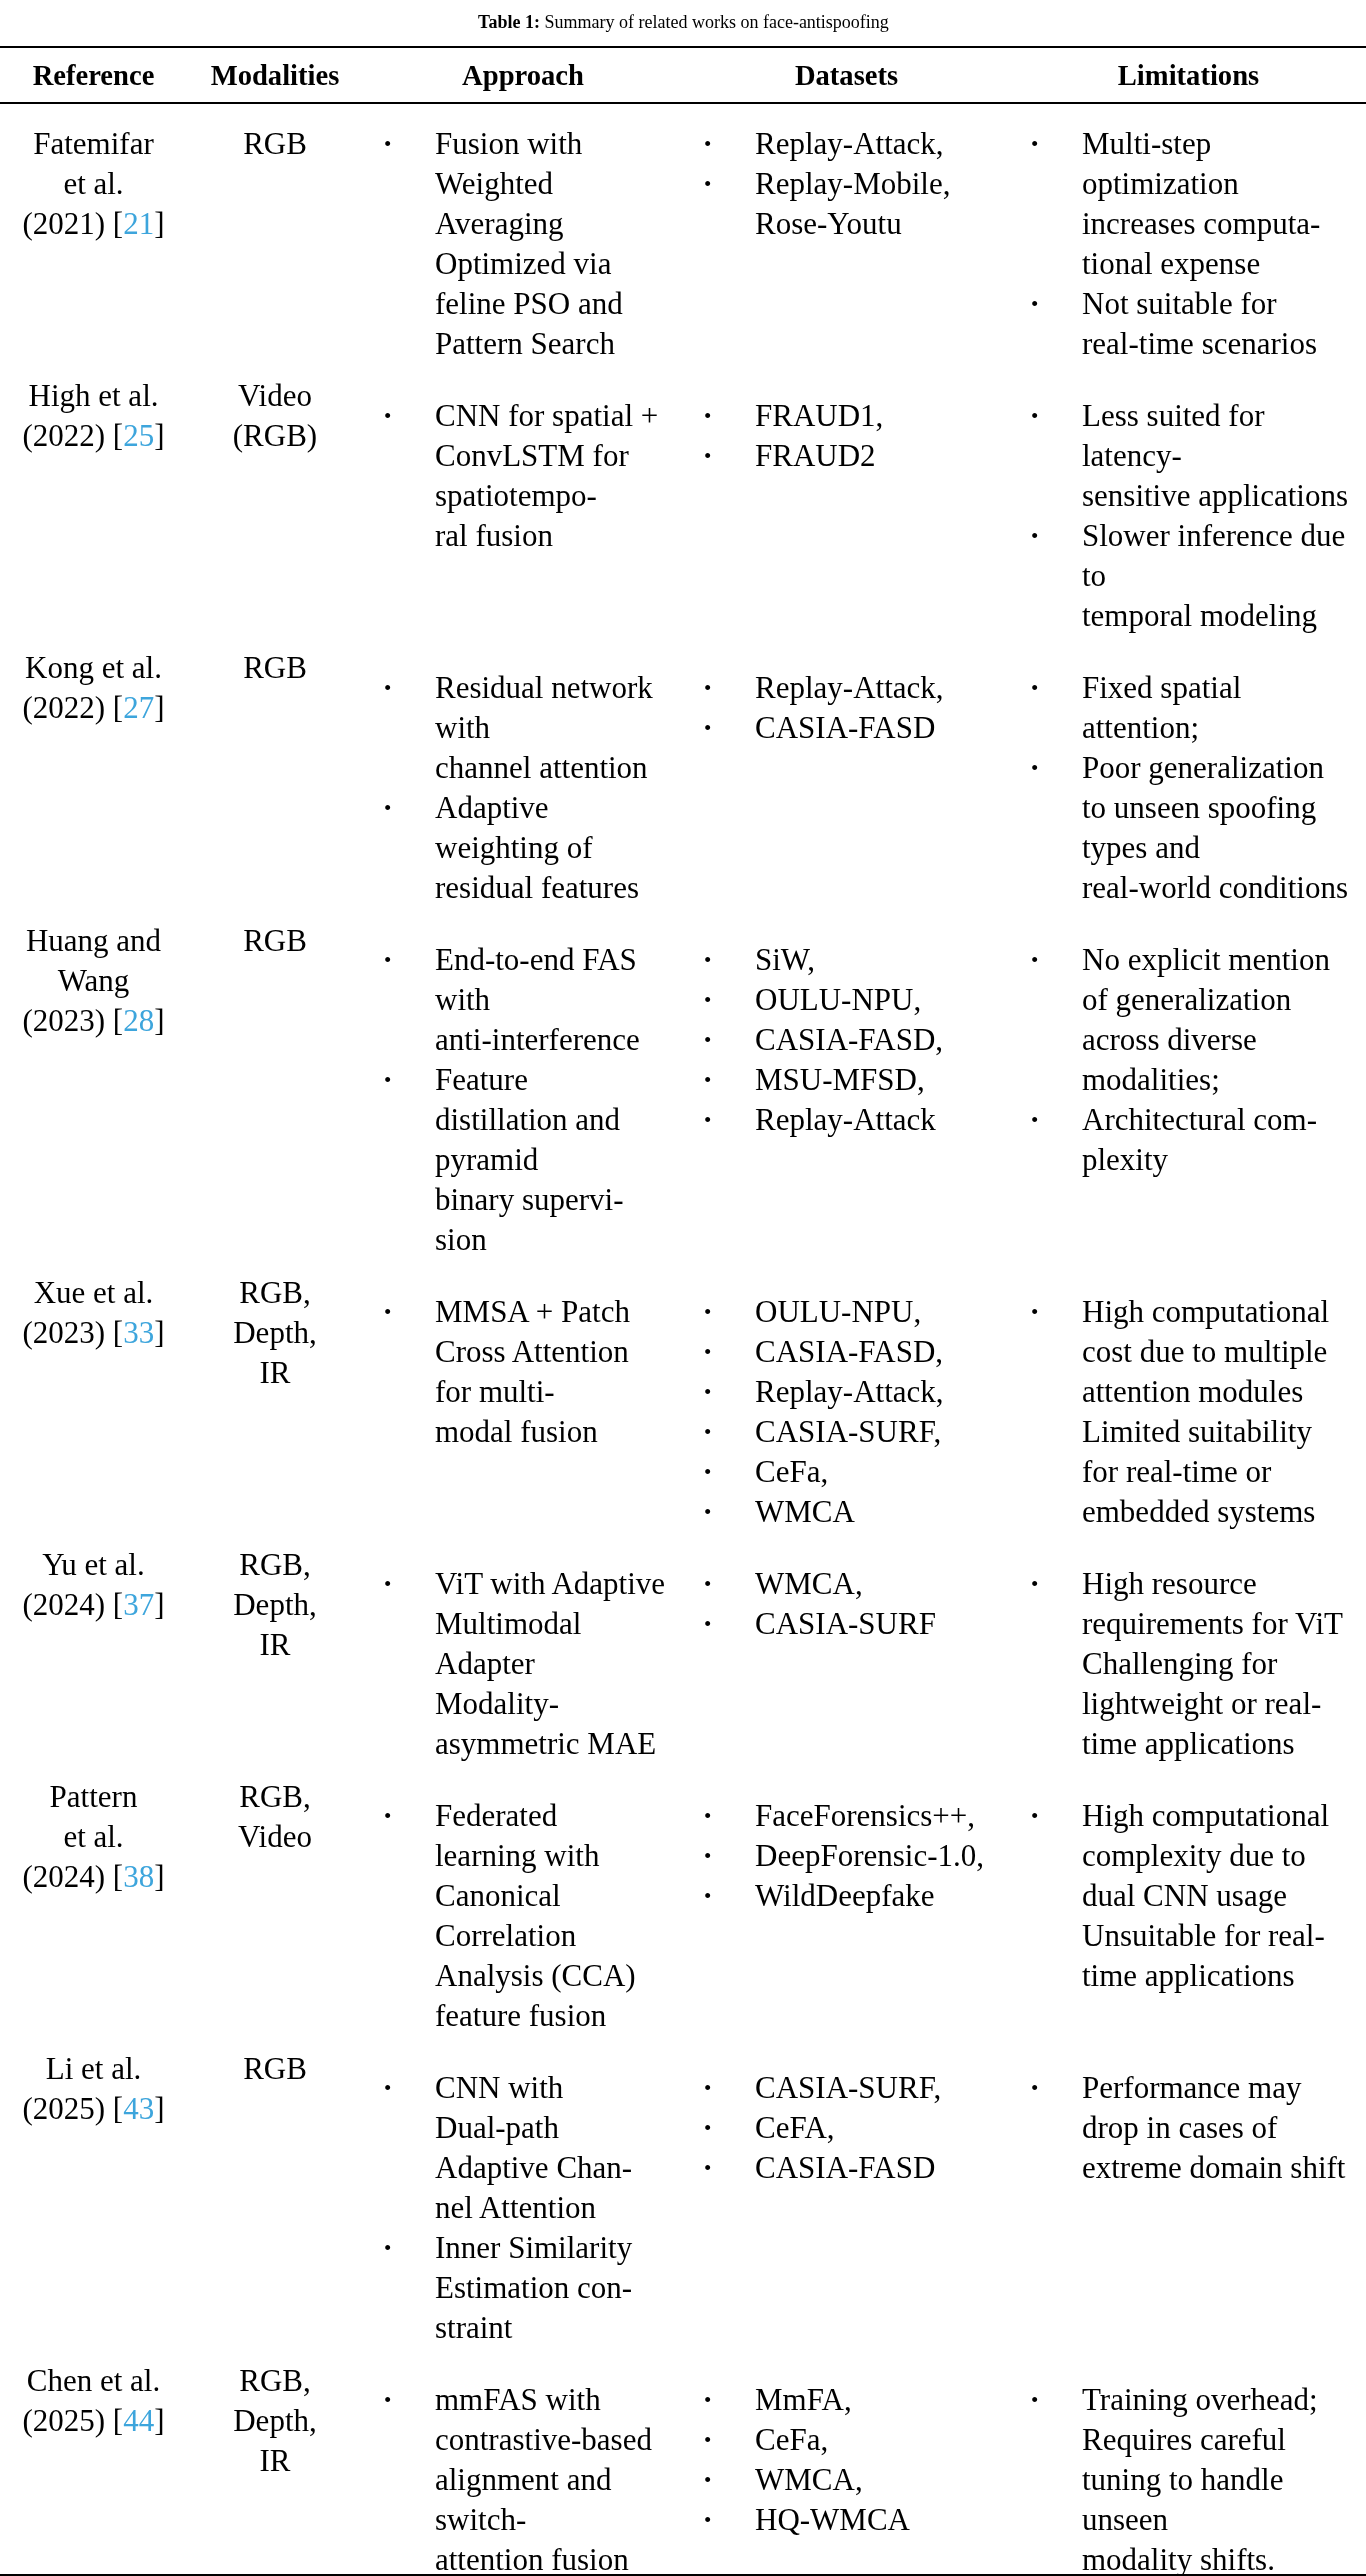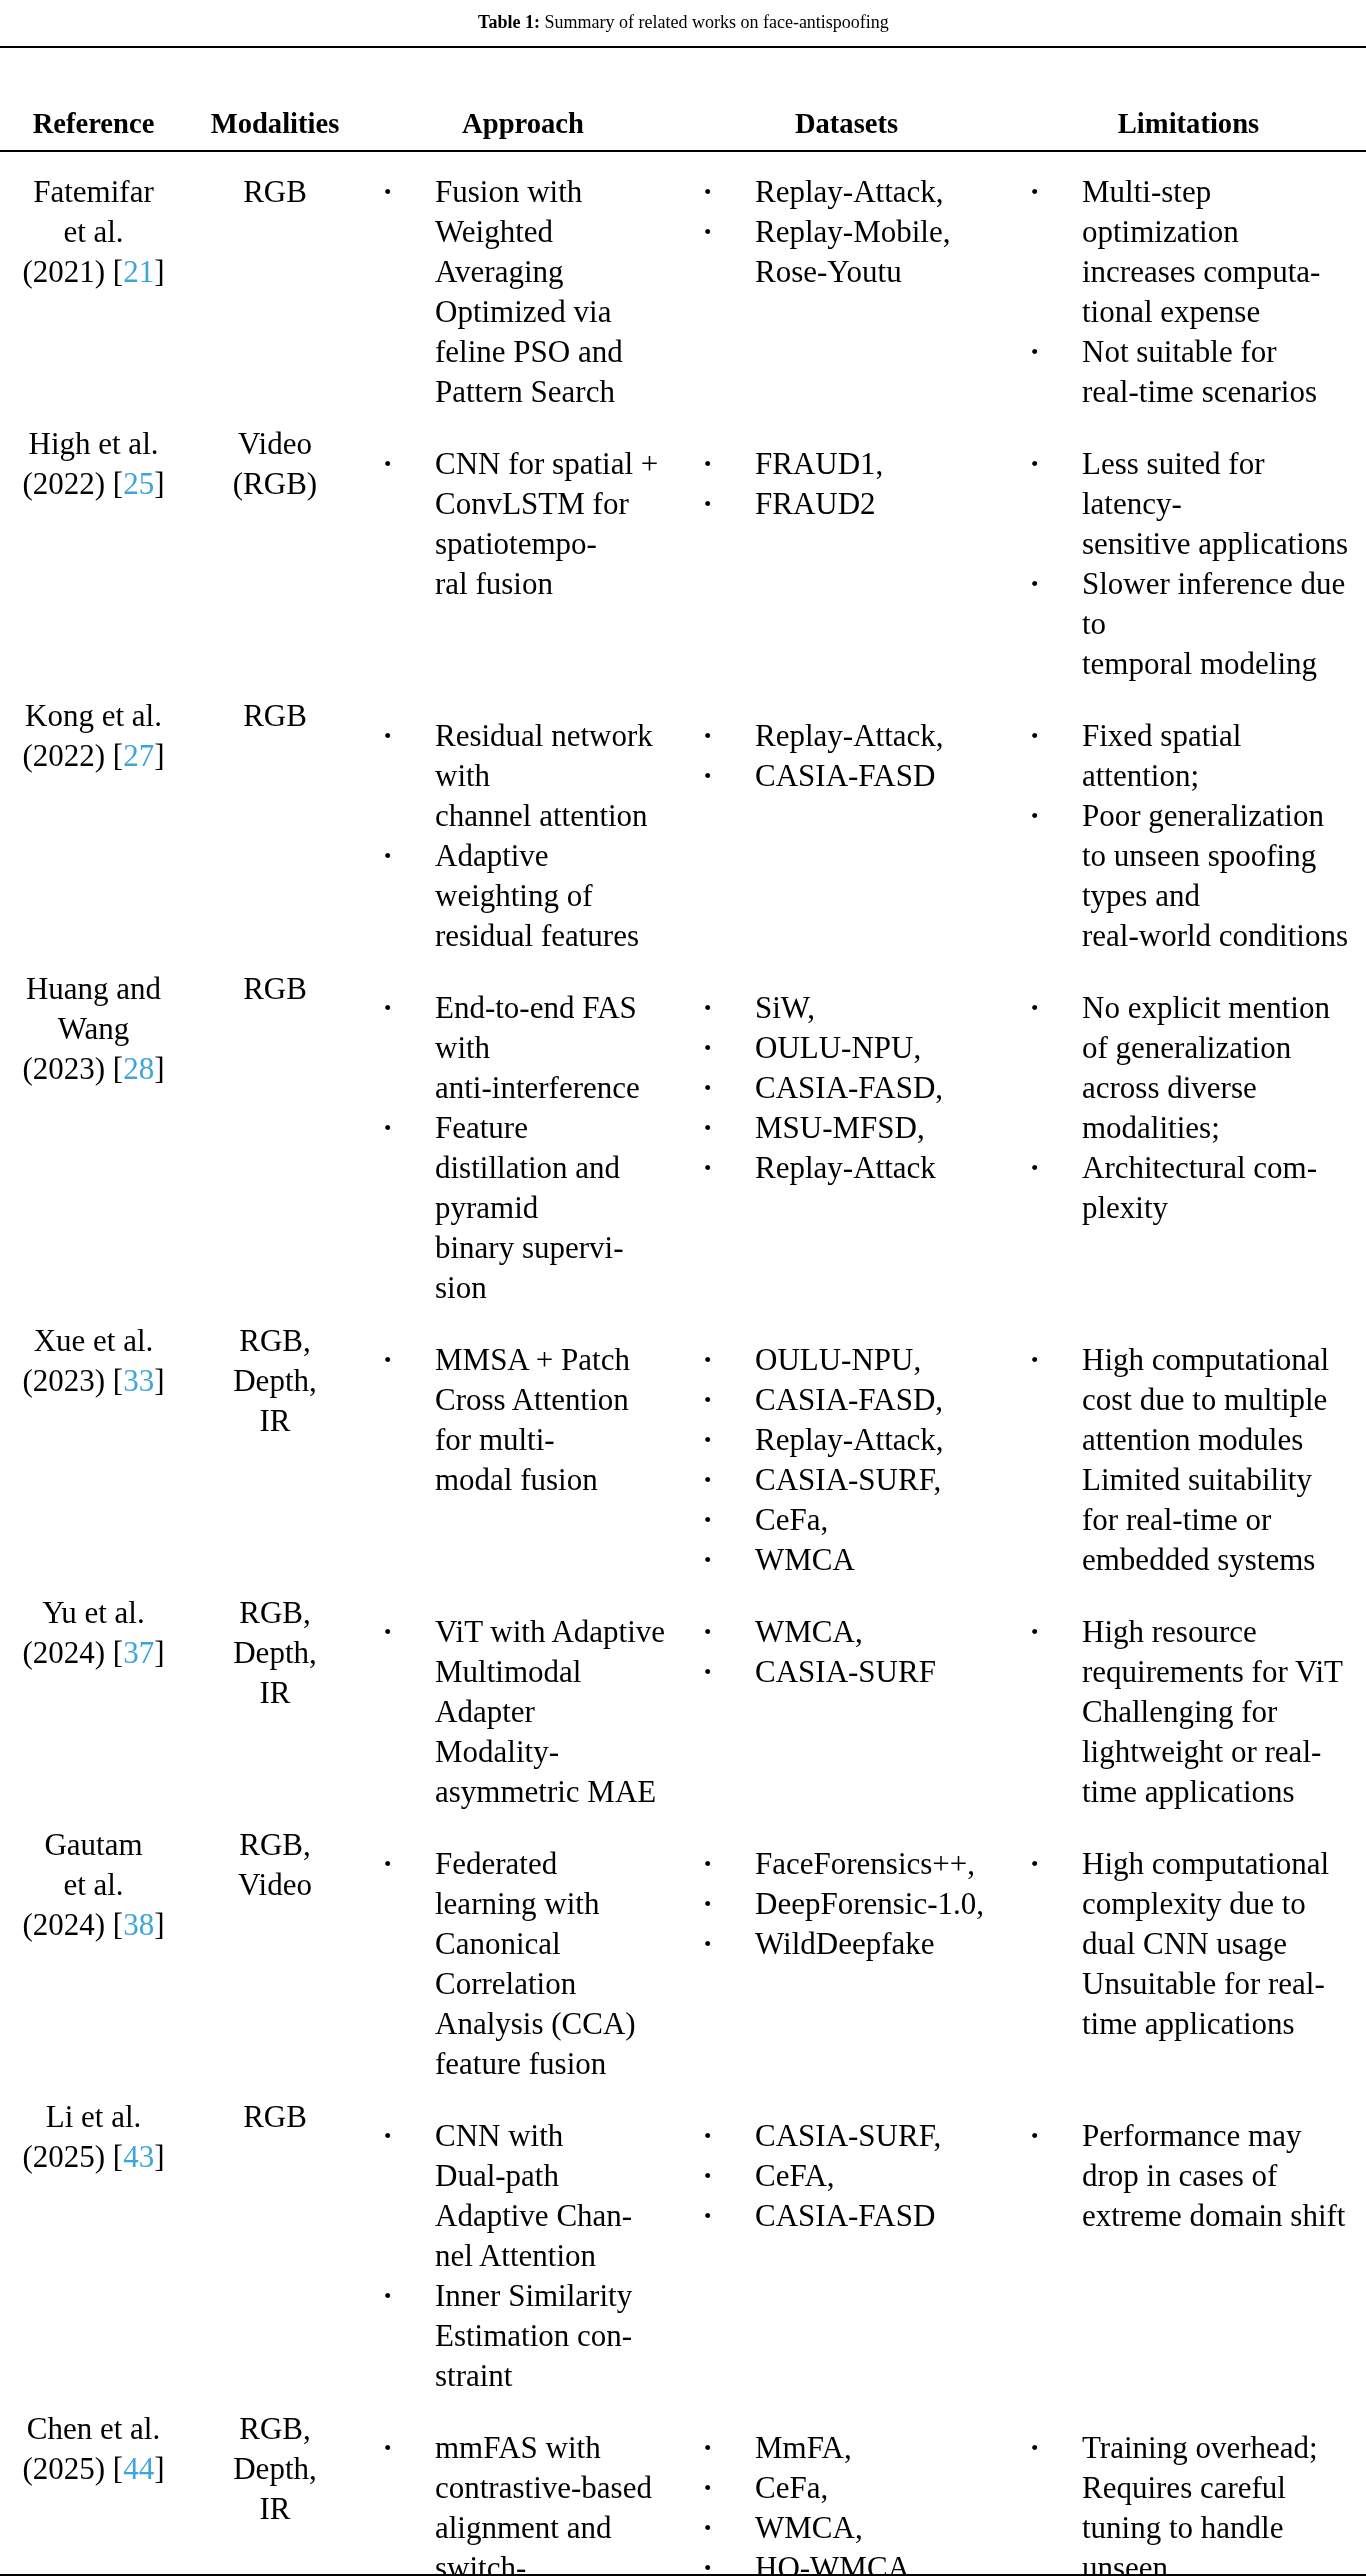--- a/index.html
+++ b/index.html
@@ -29,21 +29,21 @@
   }
   .hdr {
     display: flex;
     border-bottom: 2.1px solid #000;
     font-weight: bold;
     font-size: 28.6px;
     line-height: 38px;
     padding: 9px 0 7.7px 0;
     flex: 0 0 auto;
   }
-  .hdr > div { text-align: center; box-sizing: border-box; margin-top: 48px; }
+  .hdr > div { text-align: center; box-sizing: border-box; }
   .rows {
     flex: 1 1 auto;
     overflow: hidden;
     padding-top: 15.3px;
   }
   .bottom-rule {
     flex: 0 0 auto;
     height: 0;
     border-top: 2.8px solid #000;
   }
@@ -311,21 +311,21 @@
 requirements for ViT
 Challenging for
 lightweight or real-
 time applications</li>
           </ul>
       </div>
     </div>
 
     <div class="row">
       <div class="cell c-ref">
-        <div class="pre">Gautam
+        <div class="pre">Pattern
 et al.</div>
         <div><span>(2024) [</span><span class="cite" style="color: rgb(61, 165, 220);">38</span><span>]</span></div>
       </div>
       <div class="cell c-mod pre">RGB,
 Video</div>
       <div class="cell c-app">
         <ul class="bullets">
             <li>Federated
 learning with
 Canonical

